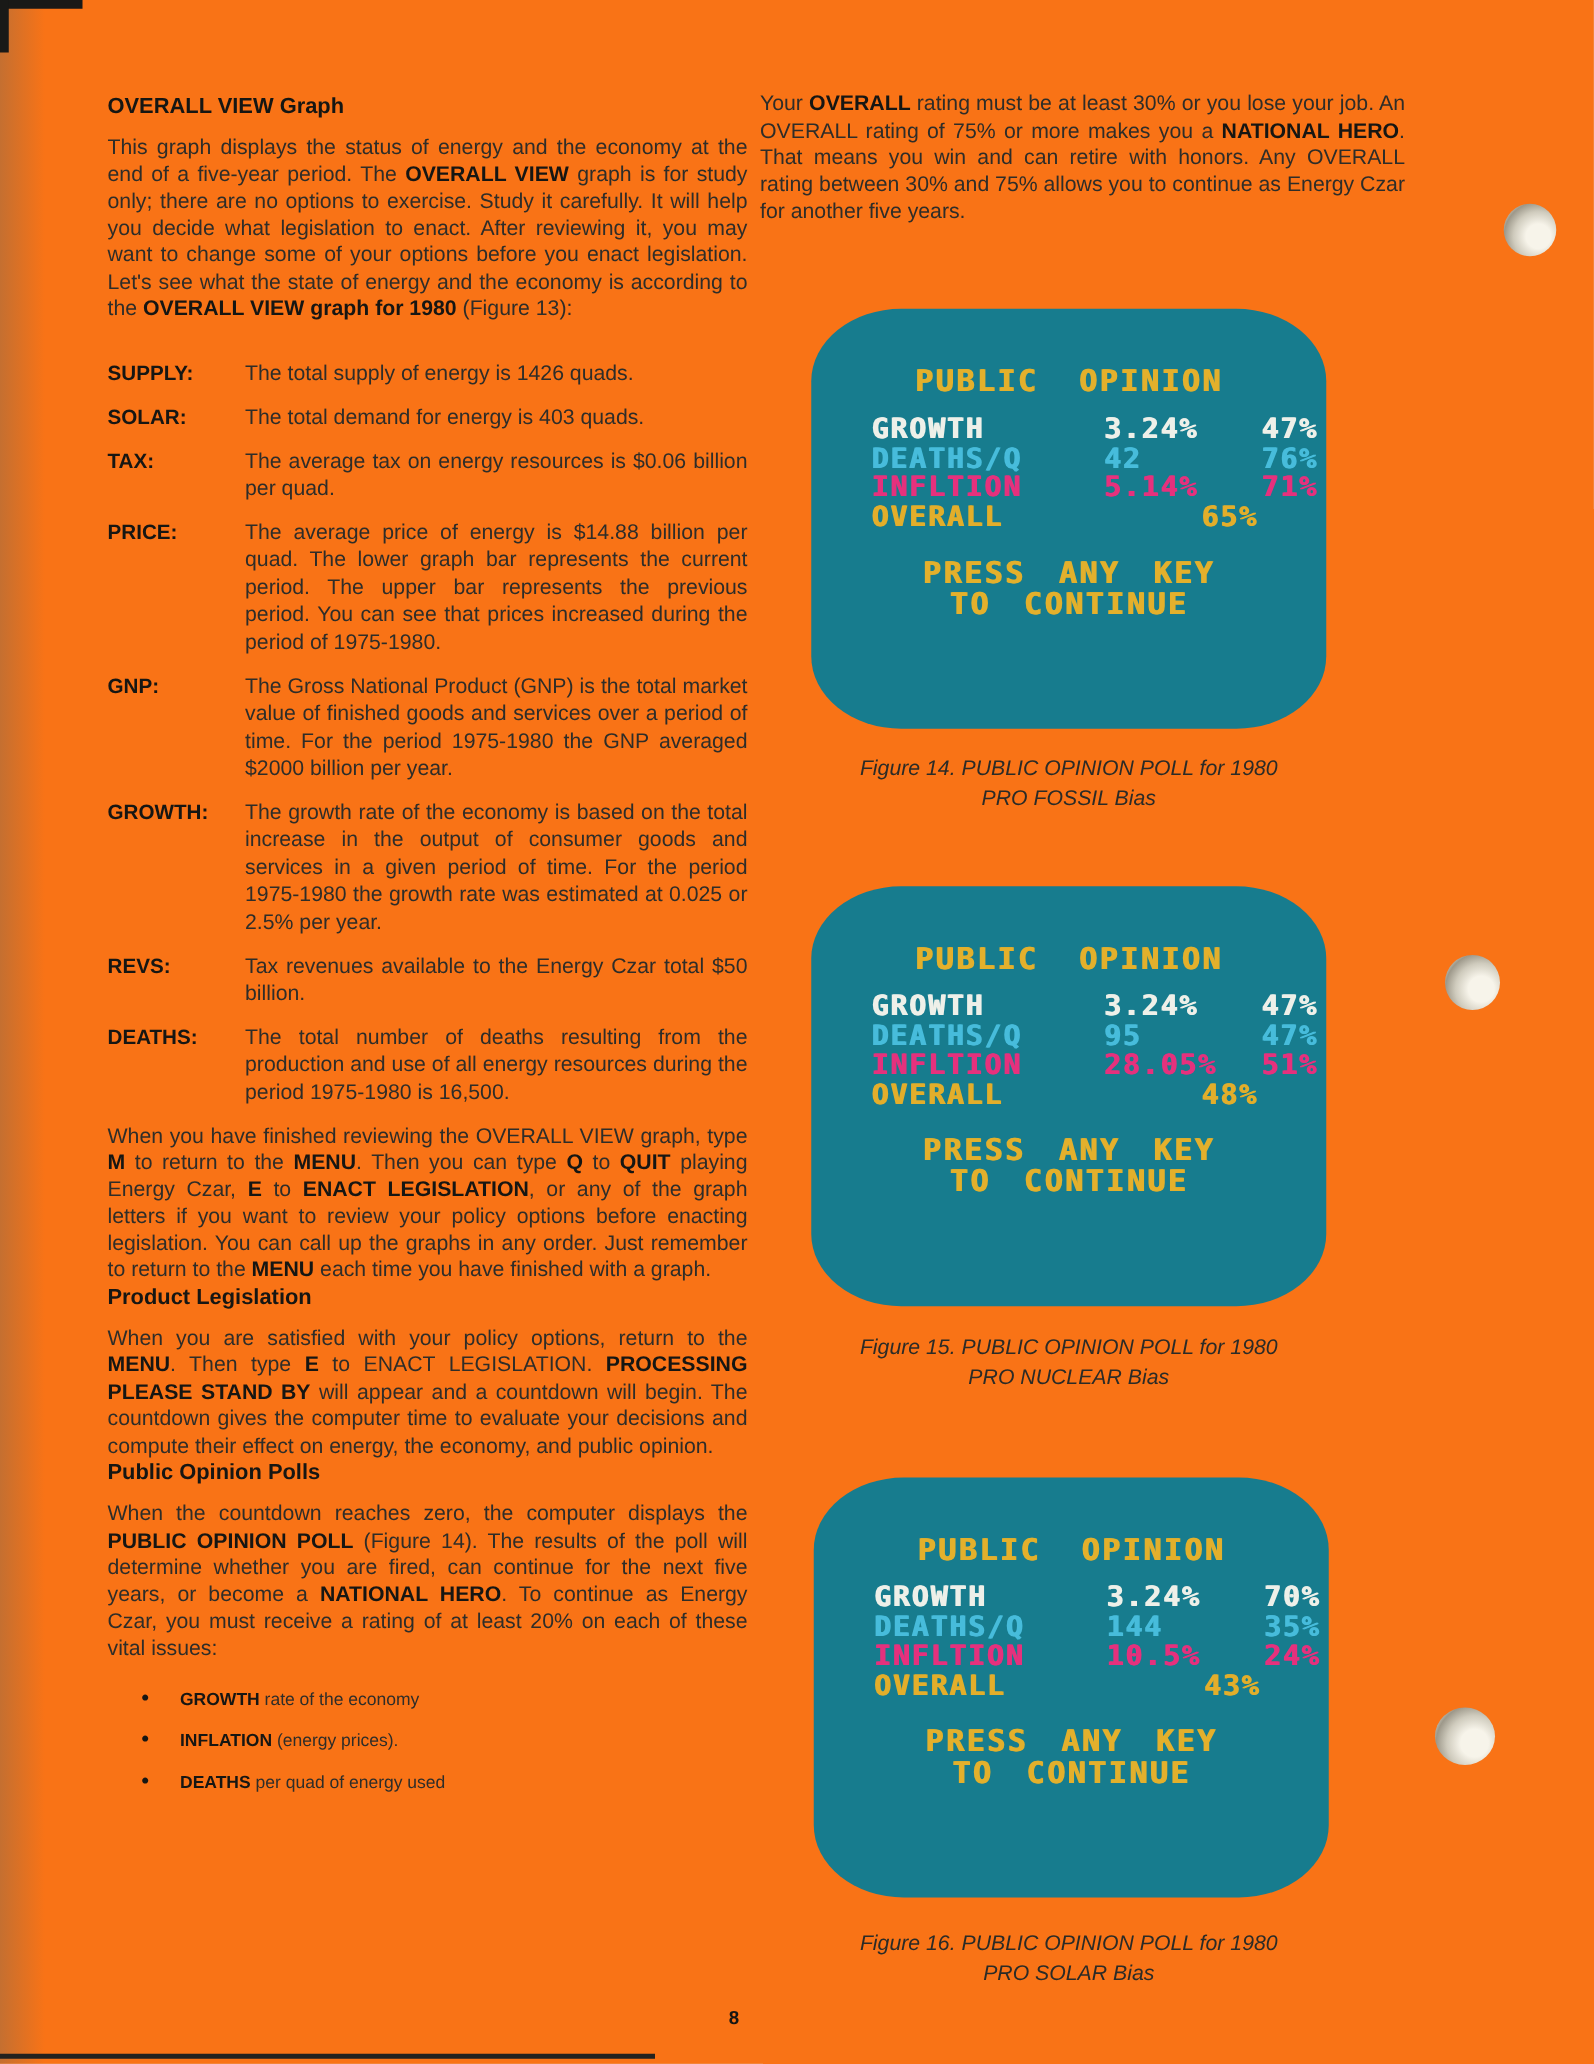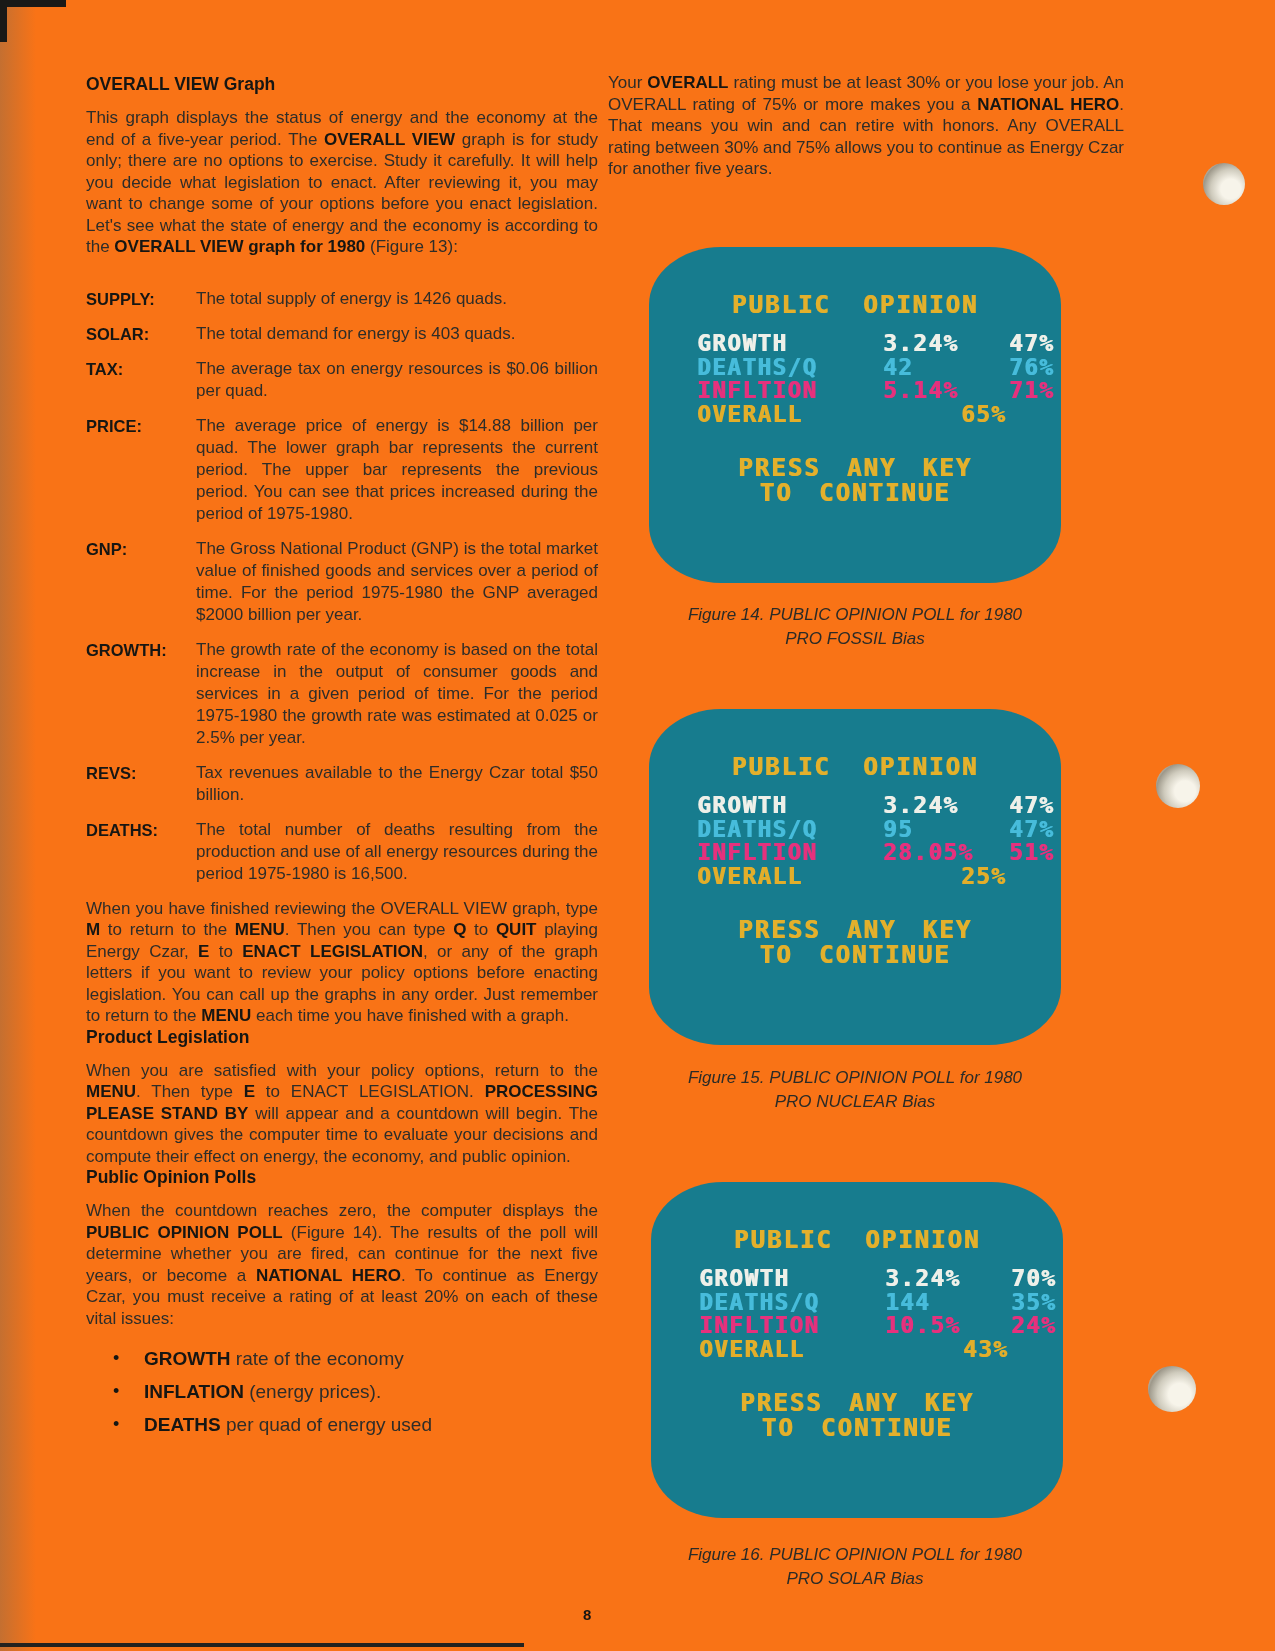--- a/index.html
+++ b/index.html
@@ -26,41 +26,41 @@
   .def-list{margin-top:30px;}
   .def-row{display:flex;margin-bottom:13px;}
   .def-term{width:110px;font-weight:bold;font-size:16.5px;line-height:22px;color:#161613;flex:none;}
   .def-text{width:402px;font-size:17px;line-height:22px;text-align:justify;}
 
   .mt30{margin-top:30px;}
   .h-mt40{margin-top:42px;}
   .h-mt38{margin-top:40px;}
 
   .bullets{margin-top:20px;}
-  .bullet-row{position:relative;padding-left:58px;font-size:19px;line-height:20px;margin-bottom:13px;}
+  .bullet-row{position:relative;padding-left:58px;font-size:14px;line-height:20px;margin-bottom:13px;}
   .bullet-row:before{content:"•";position:absolute;left:27px;top:-1px;font-size:18px;color:#161613;}
 
   
   .crt{position:absolute;width:412px;height:336px;background:#177c8e;border-radius:72px/58px;
        font-family:"DejaVu Sans Mono",monospace;font-weight:bold;}
   .crt1{left:649px;top:247px;}
   .crt2{left:649px;top:709px;}
   .crt3{left:651px;top:1182px;}
   .crt-title{margin-top:44px;text-align:center;font-size:24px;letter-spacing:2px;word-spacing:16px;
        color:#e3b02c;text-shadow:1px 0 0 currentColor;}
   .crt-rows{margin:13px 0 0 48px;}
   .crt-row{display:flex;font-size:22.5px;line-height:23.5px;letter-spacing:1.5px;text-shadow:1px 0 0 currentColor;}
   .crt-label{width:186px;flex:none;}
   .crt-v1{width:126px;flex:none;}
   .crt-overall-val{margin-left:78px;}
   .c-white{color:#eef0e9;}
   .c-cyan{color:#47bcdb;}
   .c-magenta{color:#e5317d;}
   .c-yellow{color:#e2ae2b;}
-  .crt-press{margin-top:30px;text-align:center;font-size:24px;line-height:25px;letter-spacing:2px;
+  .crt-press{margin-top:20px;text-align:center;font-size:24px;line-height:25px;letter-spacing:2px;
        word-spacing:10px;color:#e3b02c;text-shadow:1px 0 0 currentColor;}
 
   .fig-cap{position:absolute;width:480px;left:615px;text-align:center;font-style:italic;
        font-size:17px;line-height:24px;color:#2b2b27;}
   .cap1{top:603px;}
   .cap2{top:1066px;}
   .cap3{top:1543px;}
 
   .page-num{position:absolute;left:583px;top:1606px;font-size:15px;font-weight:bold;color:#161613;}
 </style>
@@ -181,21 +181,21 @@
         <span class="crt-v1">95</span>
         <span class="crt-v2">47%</span>
       </div>
       <div class="crt-row c-magenta">
         <span class="crt-label">INFLTION</span>
         <span class="crt-v1">28.05%</span>
         <span class="crt-v2">51%</span>
       </div>
       <div class="crt-row c-yellow">
         <span class="crt-label">OVERALL</span>
-        <span class="crt-overall-val">25%</span>
+        <span class="crt-overall-val">48%</span>
       </div>
     </div>
     <div class="crt-press">
       <div>PRESS ANY KEY</div>
       <div>TO CONTINUE</div>
     </div>
   </div>
   <div class="fig-cap cap2">
     <div>Figure 15. PUBLIC OPINION POLL for 1980</div>
     <div>PRO NUCLEAR Bias</div>

